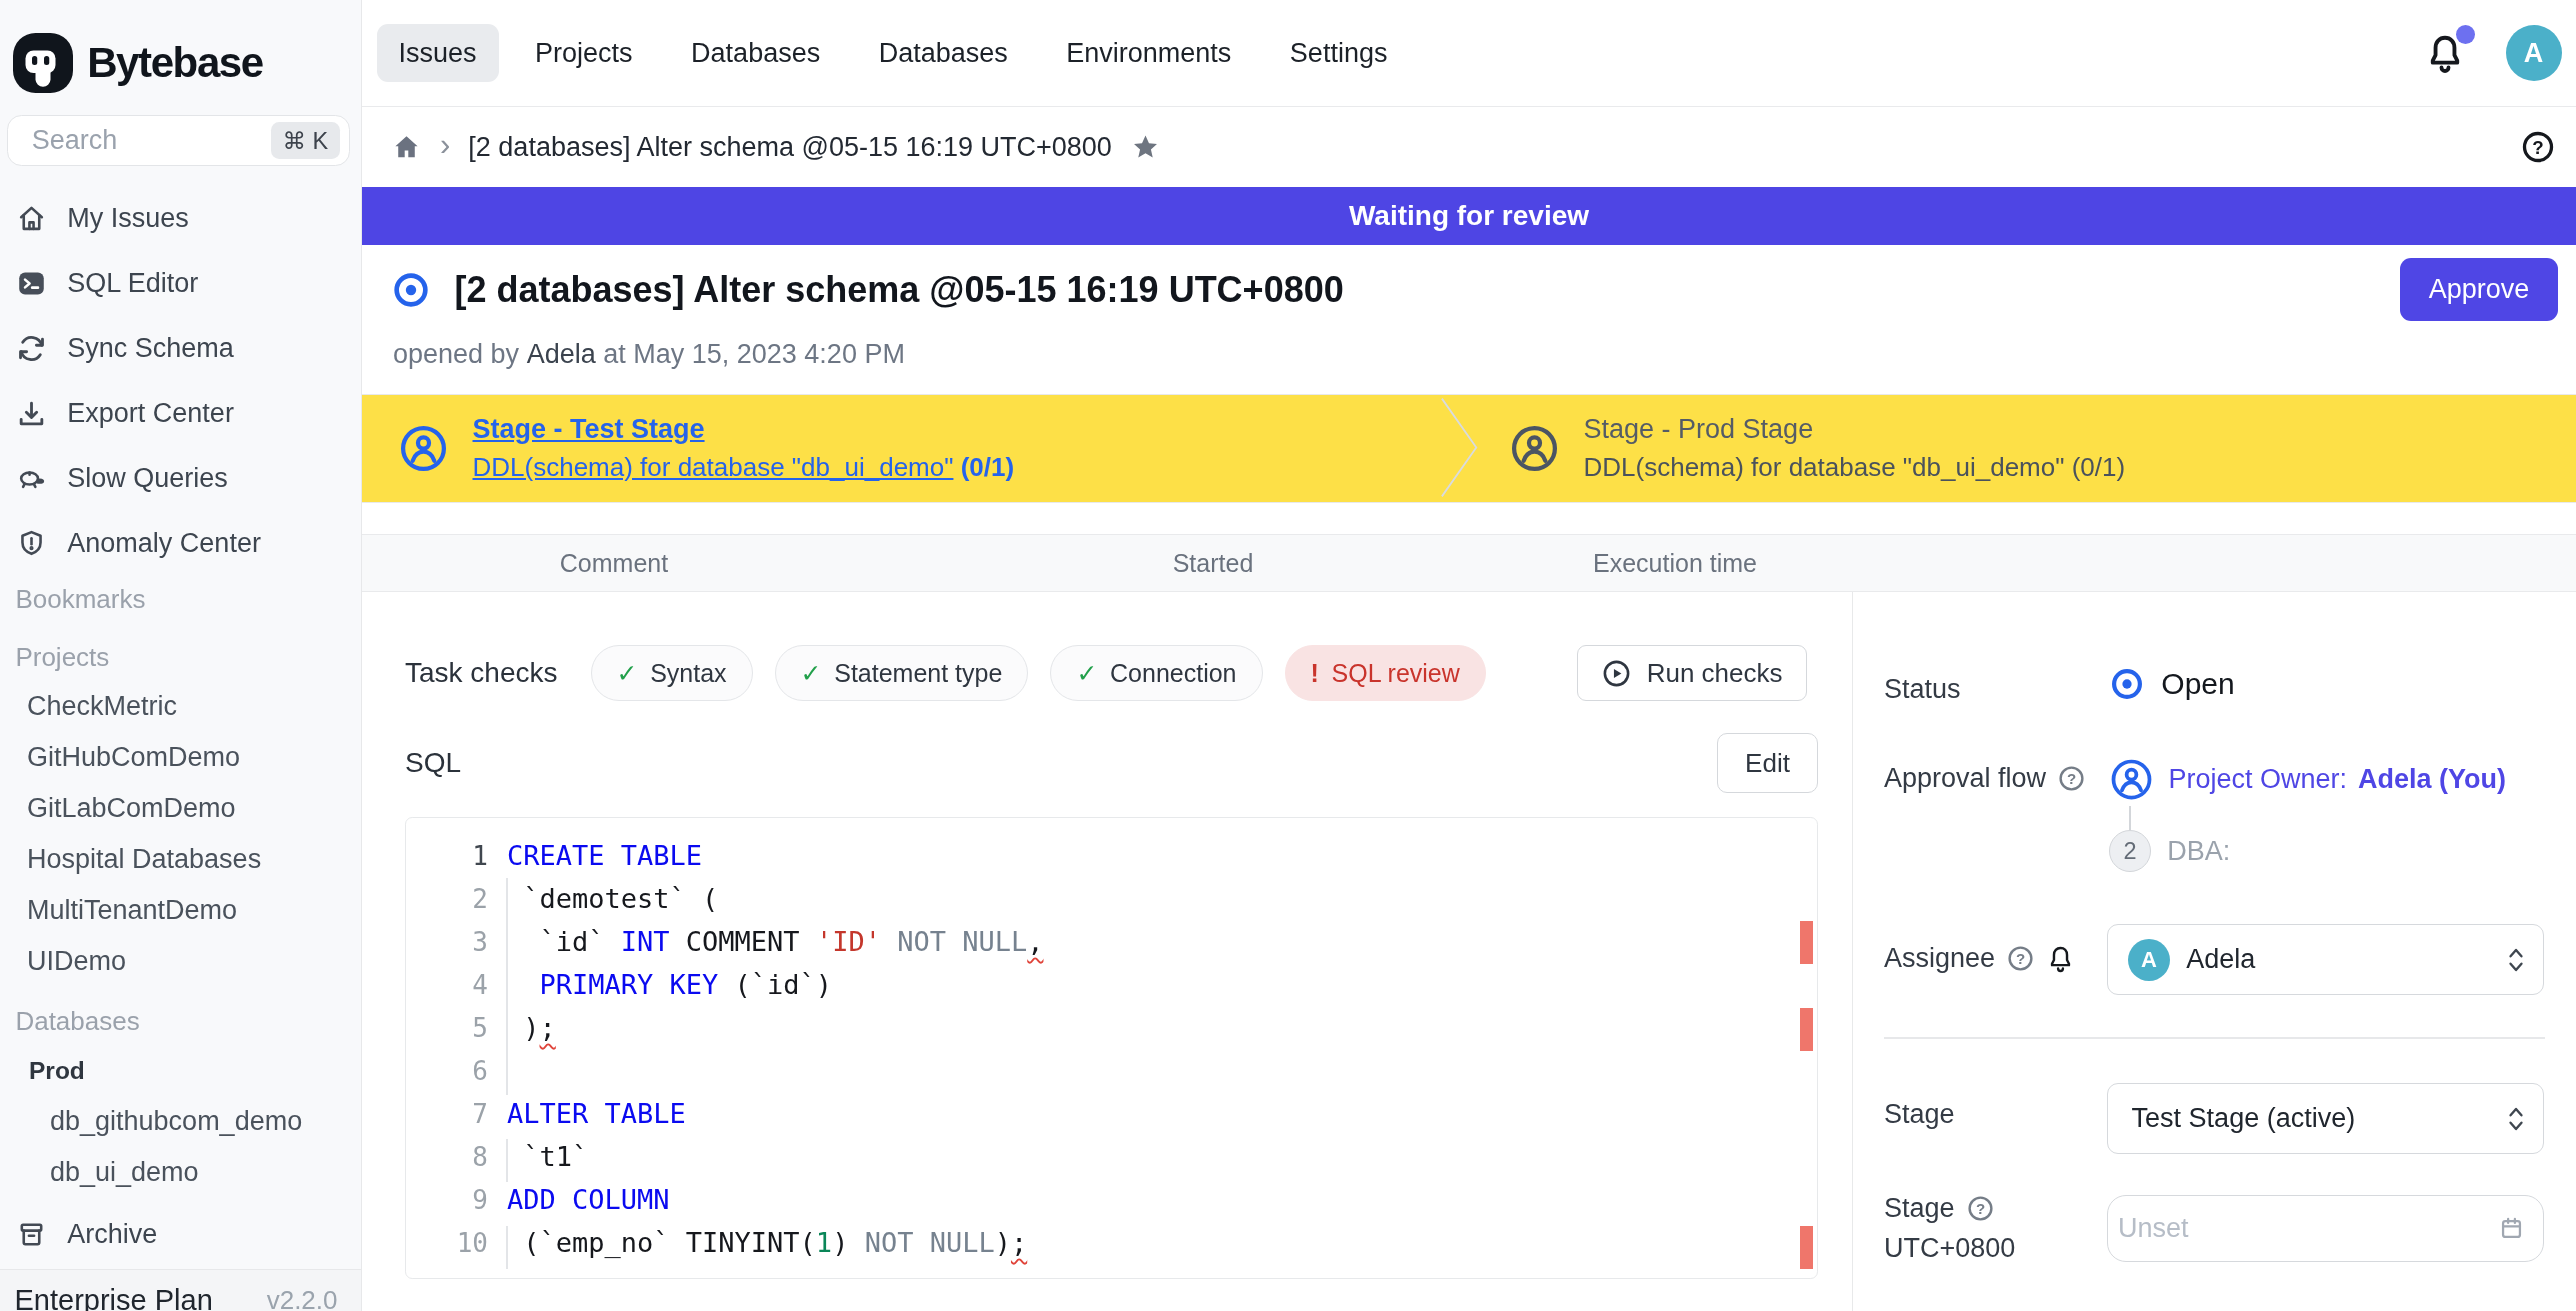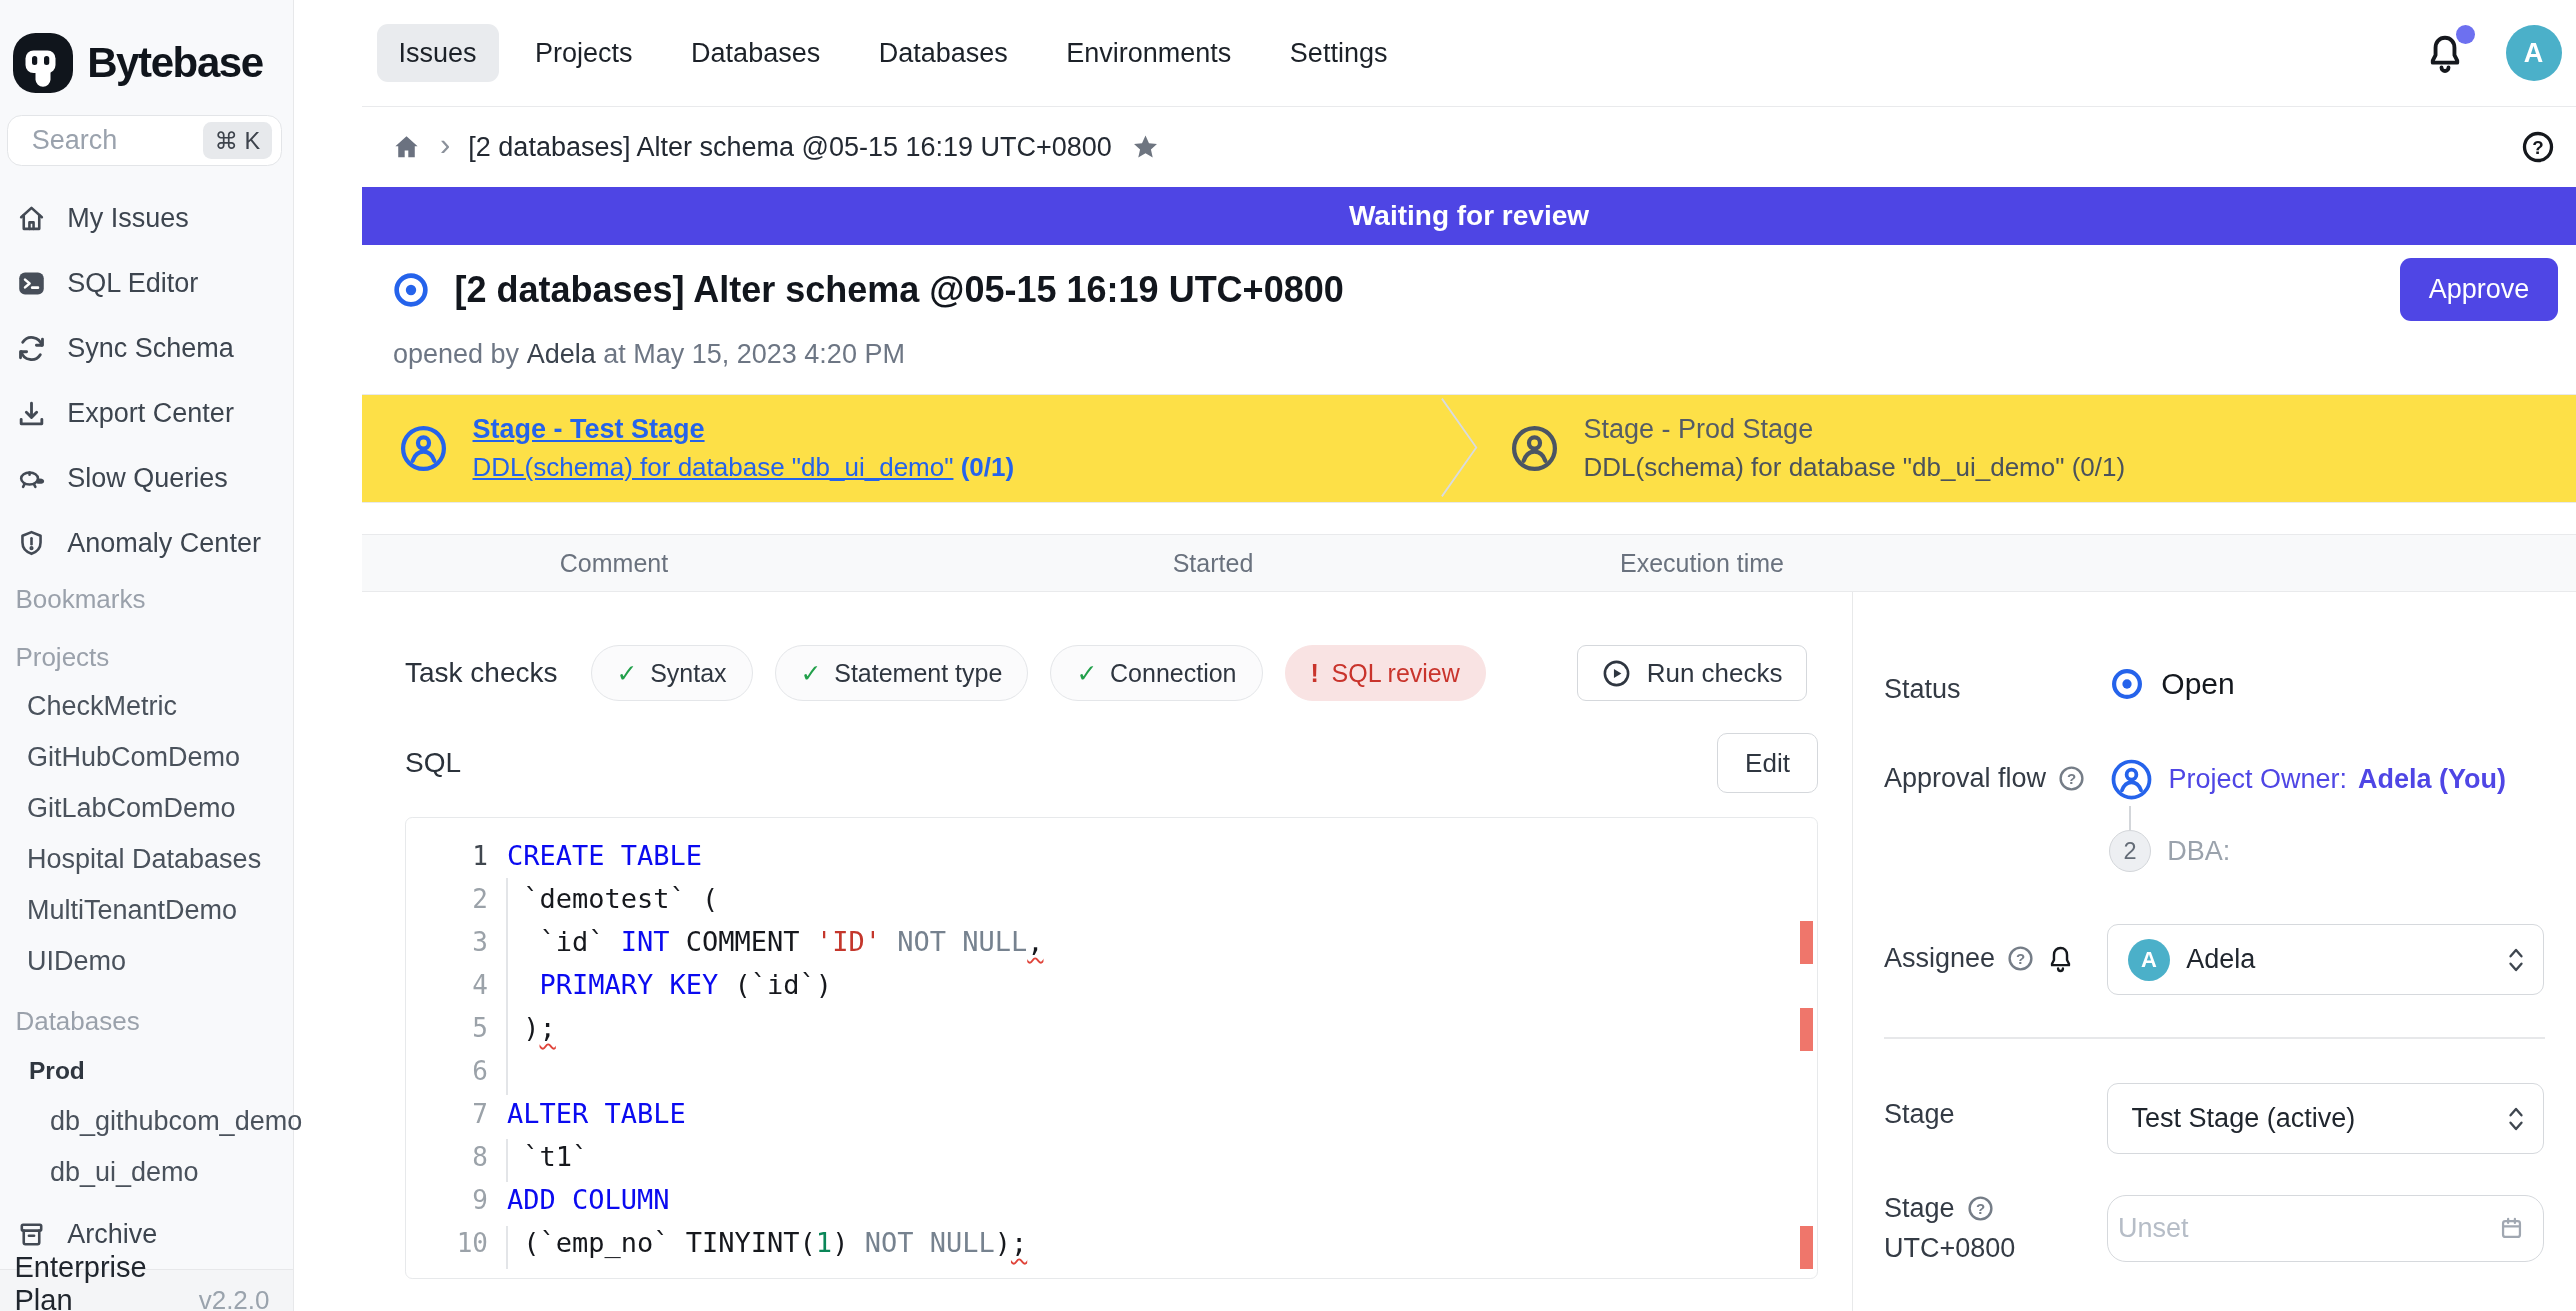--- a/index.html
+++ b/index.html
@@ -2,21 +2,21 @@
 <html style="font-size:14.5px"><head>
 <meta charset="utf-8">
 <style>
   * { margin:0; padding:0; box-sizing:border-box; }
   html,body { width:2576px; height:1312px; }
   body { font-family:"Liberation Sans","DejaVu Sans",sans-serif; background:#fff; color:#1f2937; position:relative; overflow:hidden; }
   svg { display:block; }
   .ico { color:#434a54; }
 
   
-  .sidebar { position:absolute; left:0; top:0; width:294px; height:1312px; background:#f8f9fb; border-right:1.8px solid #e7e8ea; }
+  .sidebar { position:absolute; left:0; top:0; width:362px; height:1312px; background:#f8f9fb; border-right:1.8px solid #e7e8ea; }
   .logo { display:flex; align-items:center; gap:14.5px; padding:22px 0 0 12.7px; height:103px; }
   .logo-text { font-size:42px; font-weight:800; color:#10151c; letter-spacing:-1.4px; }
   .search-box { position:absolute; left:7.2px; right:11px; top:115px; height:51px; background:#fff; border:1.8px solid #e3e5e8; border-radius:14.5px; display:flex; align-items:center; padding:0 9px 0 23.5px; }
   .search-ph { color:#9aa2ad; font-size:27px; flex:1; }
   .kbd { background:#e7e9ec; border-radius:8.2px; color:#3d434c; font-size:23.5px; padding:4.5px 11.8px; }
   .nav-list { position:absolute; top:186px; left:0; right:0; }
   .s-item { height:65px; display:flex; align-items:center; padding-left:16.3px; gap:20px; font-size:27px; color:#3d454f; cursor:pointer; }
   .s-item svg { width:31px; height:31px; flex:none; }
   .s-label { height:47px; display:flex; align-items:center; padding-left:15.4px; color:#9aa1ab; font-size:26px; }
   .mt12 { margin-top:11px; }
@@ -307,21 +307,21 @@
     <div class="sc-text">
       <span class="sc-name-plain">Stage - Prod Stage</span>
       <span class="sc-task-plain"><span>DDL(schema) for database "db_ui_demo"</span> <span>(0/1)</span></span>
     </div>
   </div>
 </div>
 
 <div class="table-head">
   <span class="th" style="left:252px">Comment</span>
   <span class="th" style="left:851px">Started</span>
-  <span class="th" style="left:1340px">Execution time</span>
+  <span class="th" style="left:1313px">Execution time</span>
 </div>
 
 <div class="content">
 
   <div class="left-pane">
     <div class="tc-row">
       <span class="tc-label">Task checks</span>
       <div class="pill">
           <span class="pi">✓</span>
           <span>Syntax</span>

